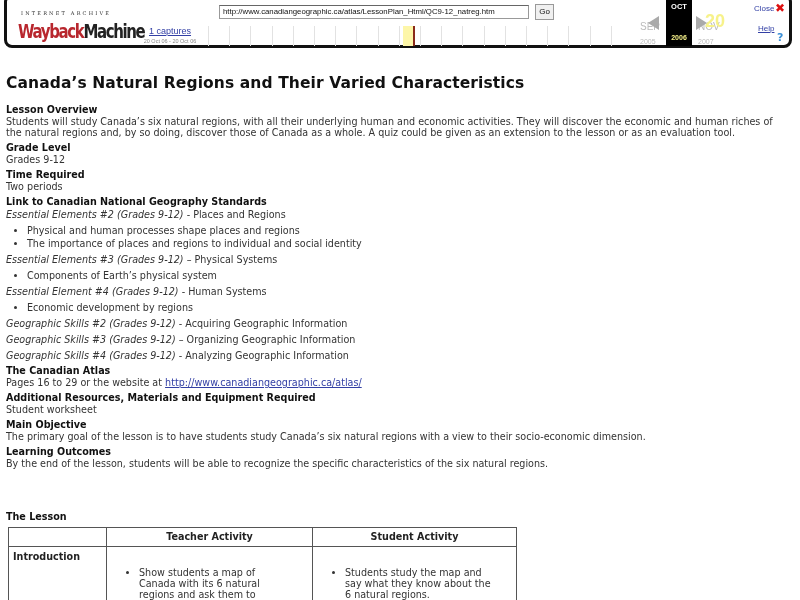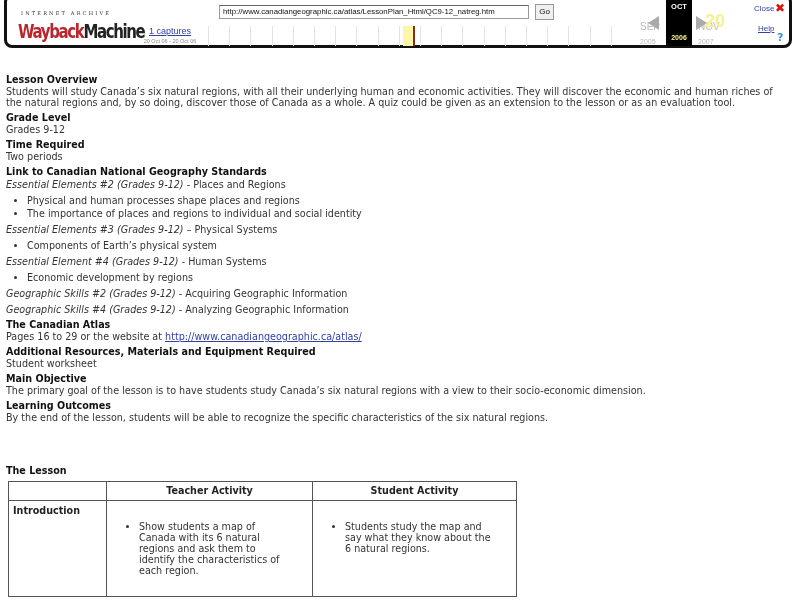--- a/index.html
+++ b/index.html
@@ -108,20 +108,21 @@
     <span class="yr" style="left:2px">2005</span>
     <span class="yr" style="left:60px">2007</span>
   </div>
   <a class="close">Close</a>
   <span class="close-x">✖</span>
   <a class="help">Help</a>
   <span class="help-q">?</span>
 </div>
 
 <div id="content">
+  <h1>Canada’s Natural Regions and Their Varied Characteristics</h1>
 
   <div class="hd">Lesson Overview</div>
   <div class="tx">Students will study Canada’s six natural regions, with all their underlying human and economic activities. They will discover the economic and human riches of the natural regions and, by so doing, discover those of Canada as a whole. A quiz could be given as an extension to the lesson or as an evaluation tool.</div>
 
   <div class="hd">Grade Level</div>
   <div class="tx">Grades 9-12</div>
 
   <div class="hd">Time Required</div>
   <div class="tx">Two periods</div>
 
@@ -133,20 +134,21 @@
   </ul>
   <div class="std"><span class="it">Essential Elements #3 (Grades 9-12)</span><span> – Physical Systems</span></div>
   <ul>
     <li>Components of Earth’s physical system</li>
   </ul>
   <div class="std"><span class="it">Essential Element #4 (Grades 9-12)</span><span> - Human Systems</span></div>
   <ul>
     <li>Economic development by regions</li>
   </ul>
   <div class="std"><span class="it">Geographic Skills #2 (Grades 9-12)</span><span> - Acquiring Geographic Information</span></div>
+  <div class="std"><span class="it">Geographic Skills #3 (Grades 9-12)</span><span> – Organizing Geographic Information</span></div>
   <div class="std"><span class="it">Geographic Skills #4 (Grades 9-12)</span><span> - Analyzing Geographic Information</span></div>
 
   <div class="hd">The Canadian Atlas</div>
   <div class="tx"><span>Pages 16 to 29 or the website at </span><a class="link">http://www.canadiangeographic.ca/atlas/</a></div>
 
   <div class="hd">Additional Resources, Materials and Equipment Required</div>
   <div class="tx">Student worksheet</div>
 
   <div class="hd">Main Objective</div>
   <div class="tx">The primary goal of the lesson is to have students study Canada’s six natural regions with a view to their socio-economic dimension.</div>

